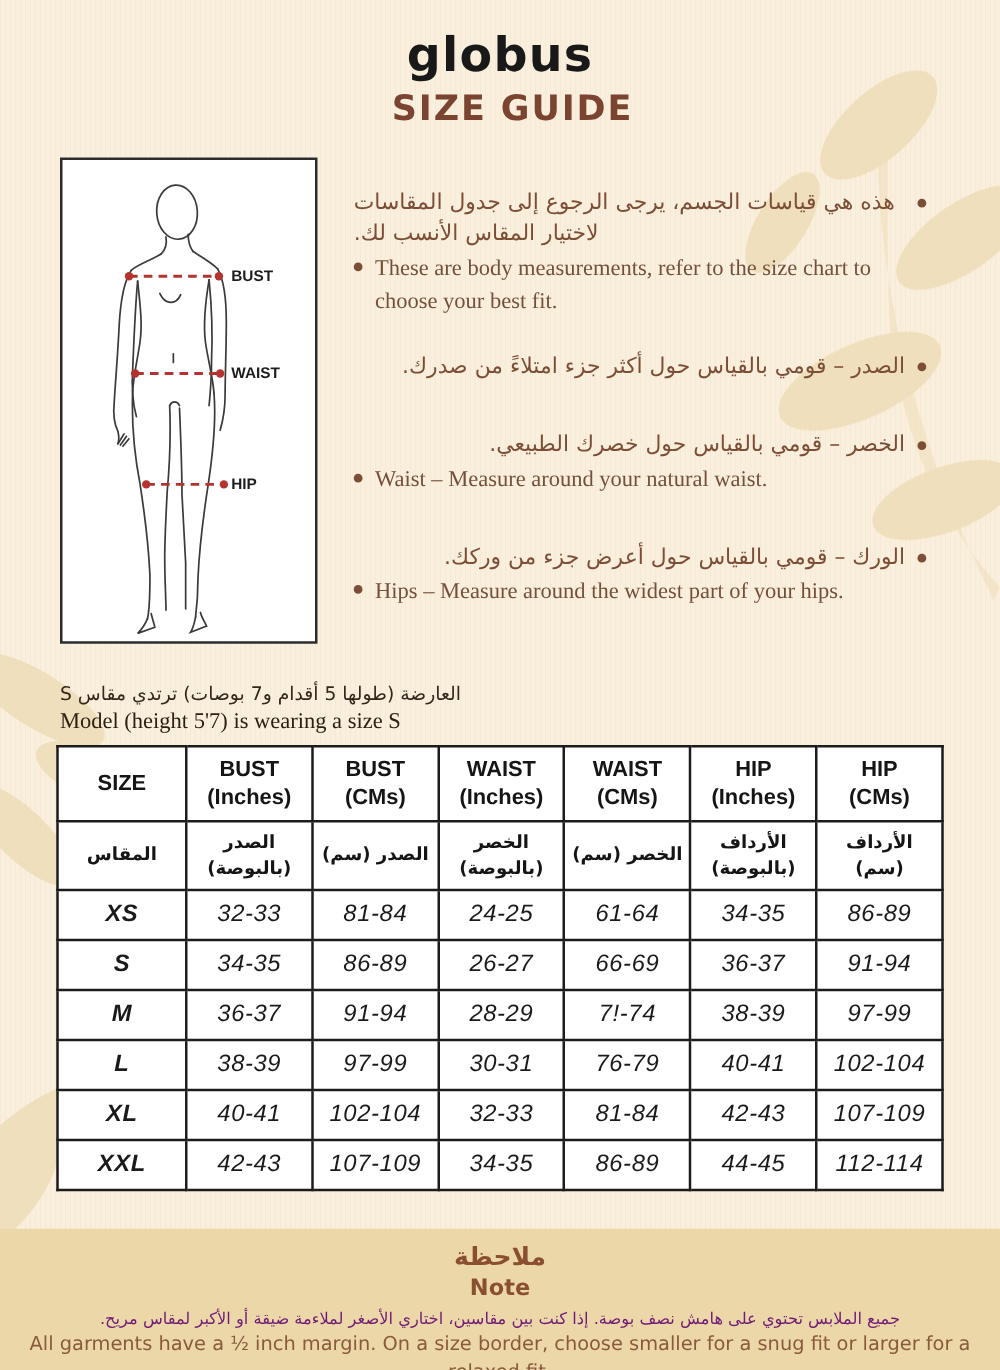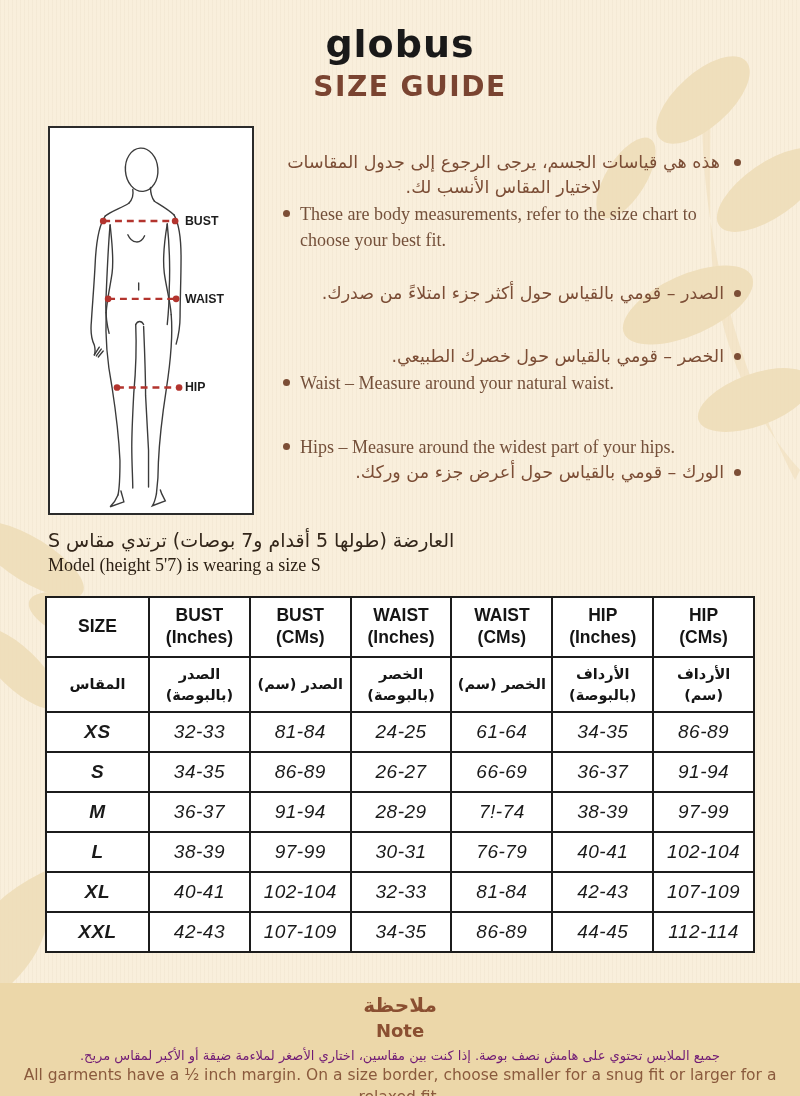--- a/index.html
+++ b/index.html
@@ -22,26 +22,26 @@
   .figure-box { position:absolute; left:48px; top:126px; width:206px; height:389px;
     background:#ffffff; border:2.5px solid #2b2b2b; }
   .figure-box svg { display:block; width:100%; height:100%; }
 
   
   .bullets { position:absolute; left:283px; top:150px; width:458px; }
   .bgroup { margin-bottom:28px; }
   .bgroup.sp { margin-bottom:38px; }
   .b { display:flex; gap:10px; line-height:1.45; }
   .b .dot { width:7px; height:7px; border-radius:50%; background:#7c4e36; flex:0 0 auto; margin-top:9px; }
-  .b.ar { direction:rtl; text-align:center; font-size:17.5px; color:#7c4e36; font-family:"DejaVu Sans", sans-serif; }
+  .b.ar { direction:rtl; text-align:left; font-size:17.5px; color:#7c4e36; font-family:"DejaVu Sans", sans-serif; }
   .b.en { direction:ltr; text-align:left; font-size:18px; color:#74503a; font-family:"Liberation Serif","DejaVu Serif", serif; }
 
   
   .model-note { position:absolute; left:48px; top:528px; }
-  .model-note .ar { direction:rtl; display:inline-block; font-size:19px; color:#33261a; line-height:1.35; }
+  .model-note .ar { direction:rtl; display:inline-block; font-size:15px; color:#33261a; line-height:1.35;margin-top:17px; }
   .model-note .en { font-family:"Liberation Serif","DejaVu Serif", serif; font-size:18px; color:#2c2014; line-height:1.3; }
 
   
   table.size-table { position:absolute; left:45px; top:596px; width:710px; border-collapse:collapse; table-layout:fixed; }
   .size-table th, .size-table td { border:2.5px solid #1c1c1c; background:#ffffff; text-align:center; vertical-align:middle; padding:2px; }
   .size-table col.c-size { width:103px; }
   .hrow-en th { height:60px; font-size:17.5px; font-weight:bold; color:#151515; font-family:"Liberation Sans","DejaVu Sans",sans-serif; line-height:1.25; }
   .hrow-ar th { height:55px; font-size:14.5px; font-weight:bold; color:#151515; }
   .hrow-ar th .arh { direction:rtl; display:block; line-height:1.4; }
   .drow td { height:40px; font-size:19px; color:#1a1a1a; font-family:"Liberation Sans","DejaVu Sans",sans-serif; letter-spacing:0.5px;font-style:italic; }
@@ -150,27 +150,27 @@
         <div class="b ar">
             <span class="dot"></span>
             <span>الخصر – قومي بالقياس حول خصرك الطبيعي.</span>
           </div>
         <div class="b en">
             <span class="dot"></span>
             <span>Waist – Measure around your natural waist.</span>
           </div>
       </div>
       <div class="bgroup">
+        <div class="b ar">
+            <span class="dot"></span>
+            <span>الورك – قومي بالقياس حول أعرض جزء من وركك.</span>
+          </div>
         <div class="b en">
             <span class="dot"></span>
             <span>Hips – Measure around the widest part of your hips.</span>
-          </div>
-        <div class="b ar">
-            <span class="dot"></span>
-            <span>الورك – قومي بالقياس حول أعرض جزء من وركك.</span>
           </div>
       </div>
     </div>
 
     <div class="model-note">
       <div class="ar">العارضة (طولها 5 أقدام و7 بوصات) ترتدي مقاس S</div>
       <div class="en">Model (height 5'7) is wearing a size S</div>
     </div>
 
     <table class="size-table">

